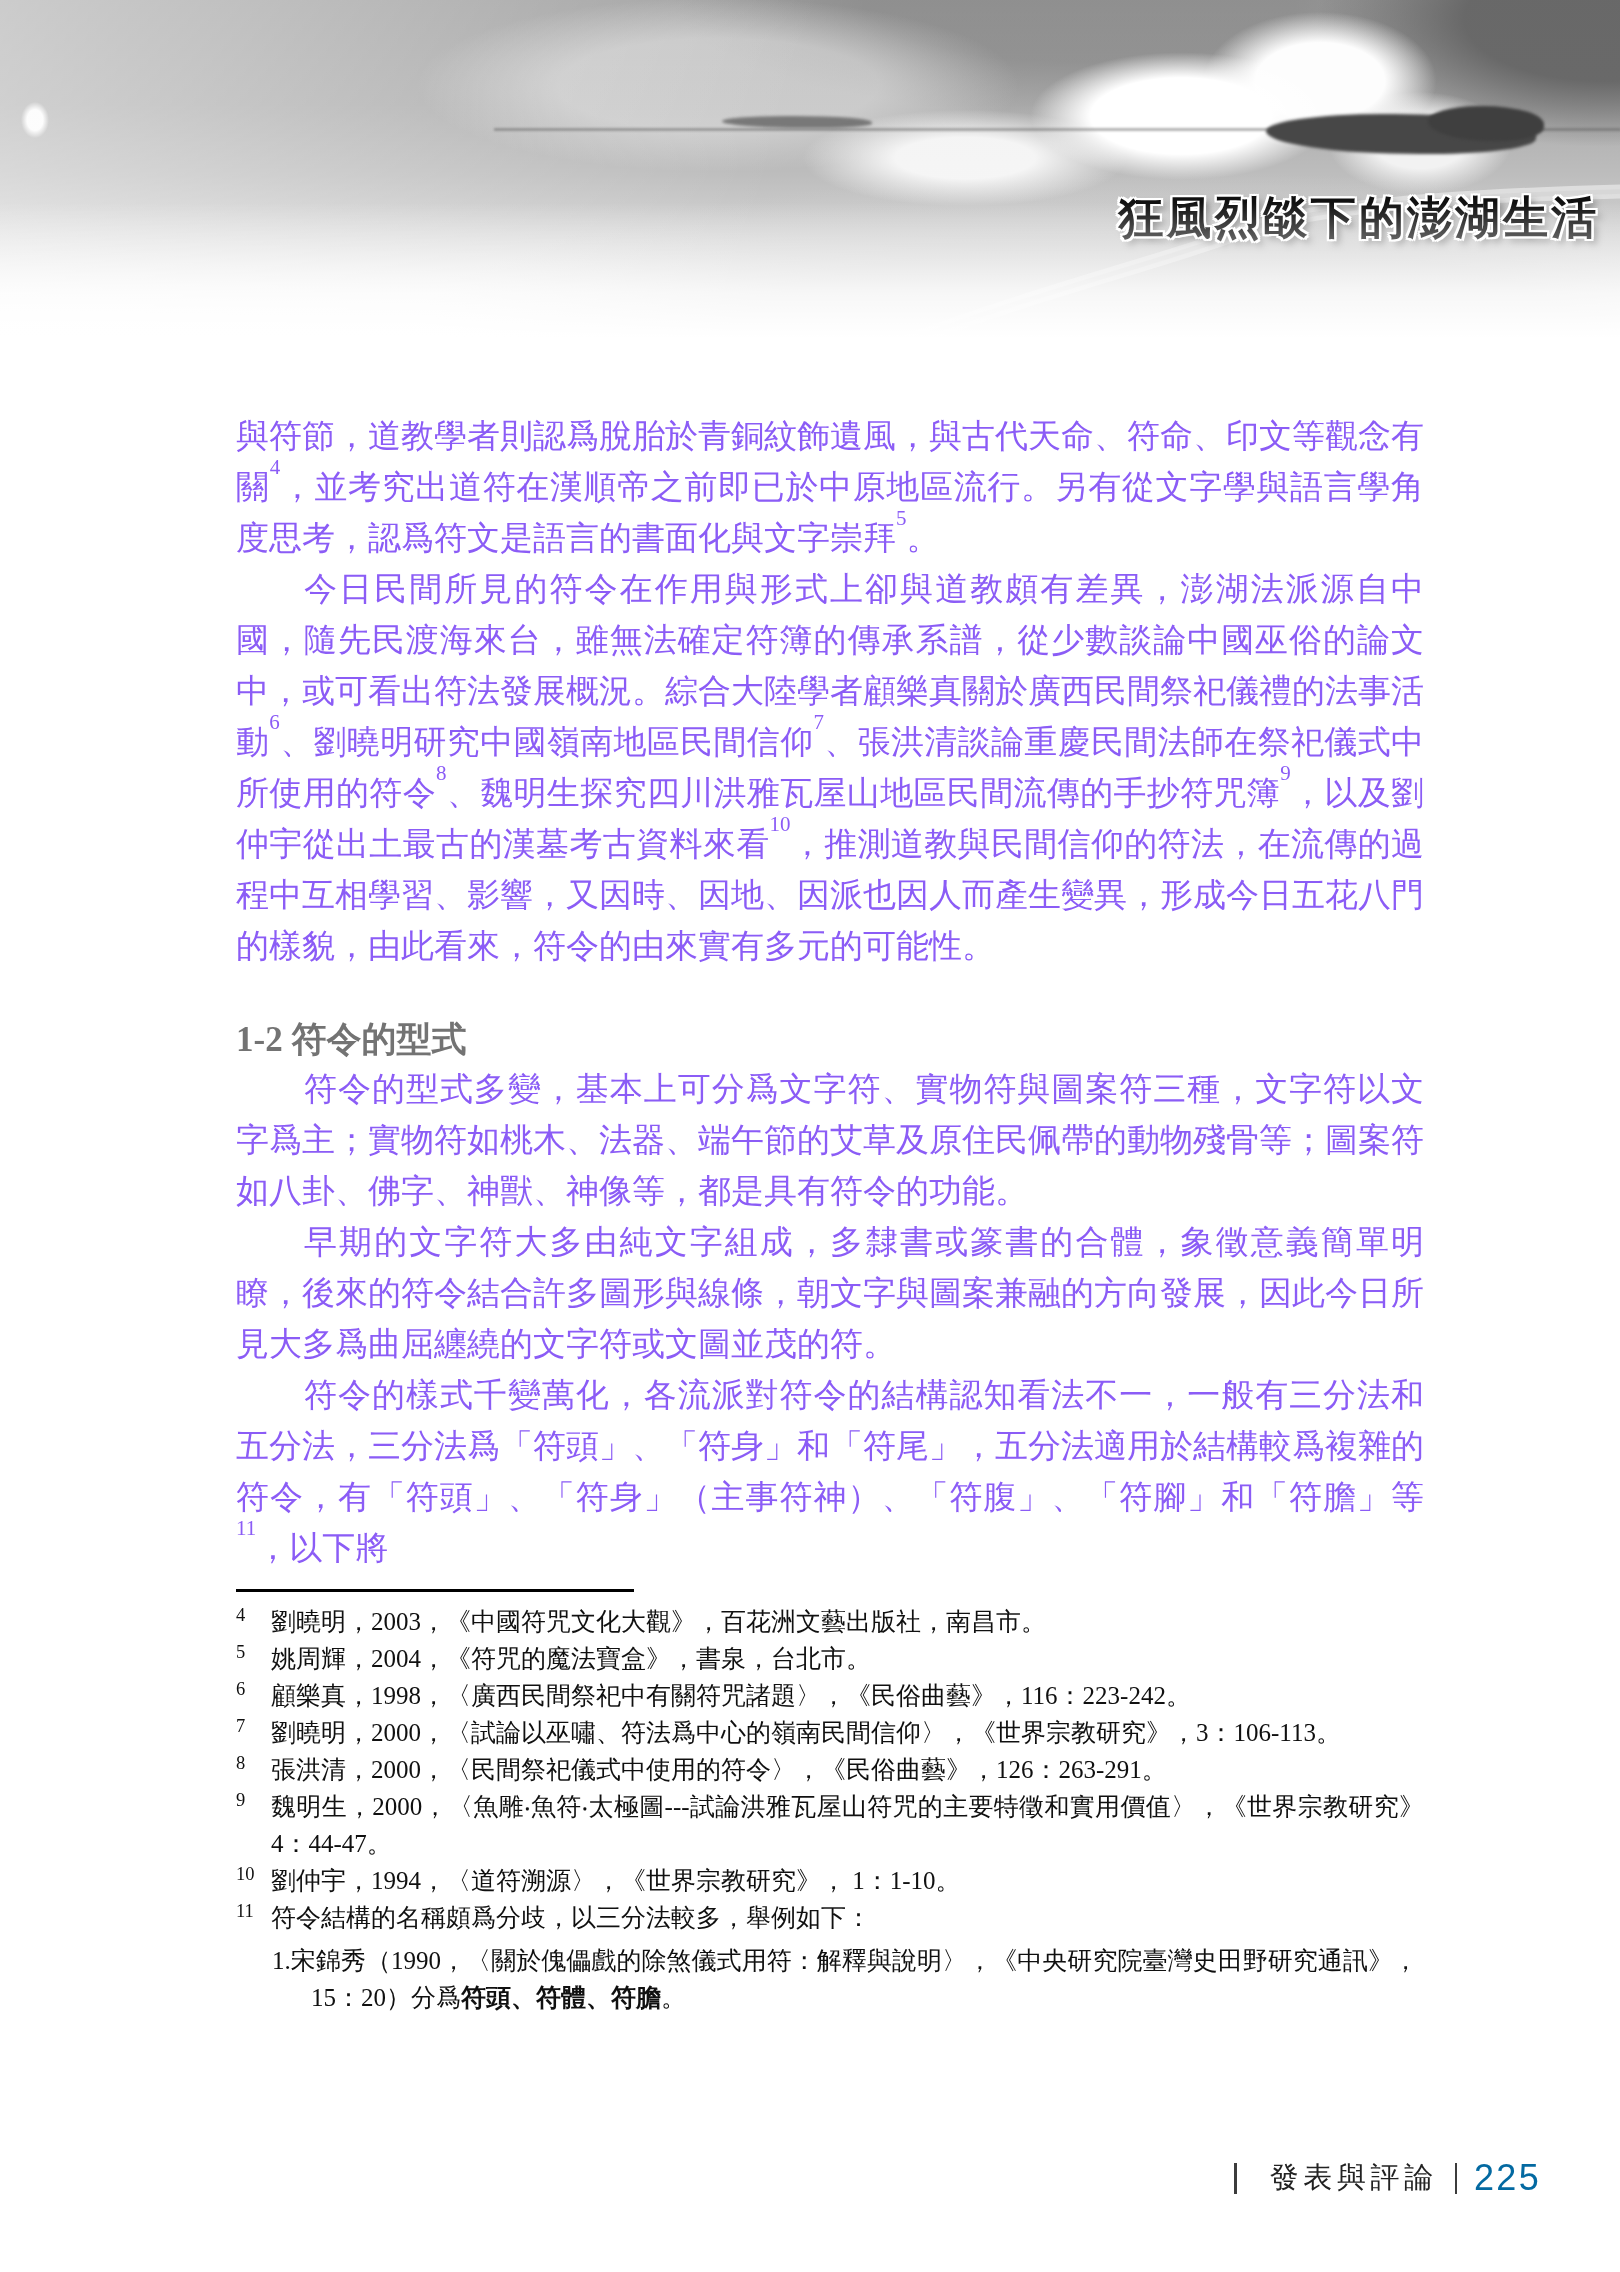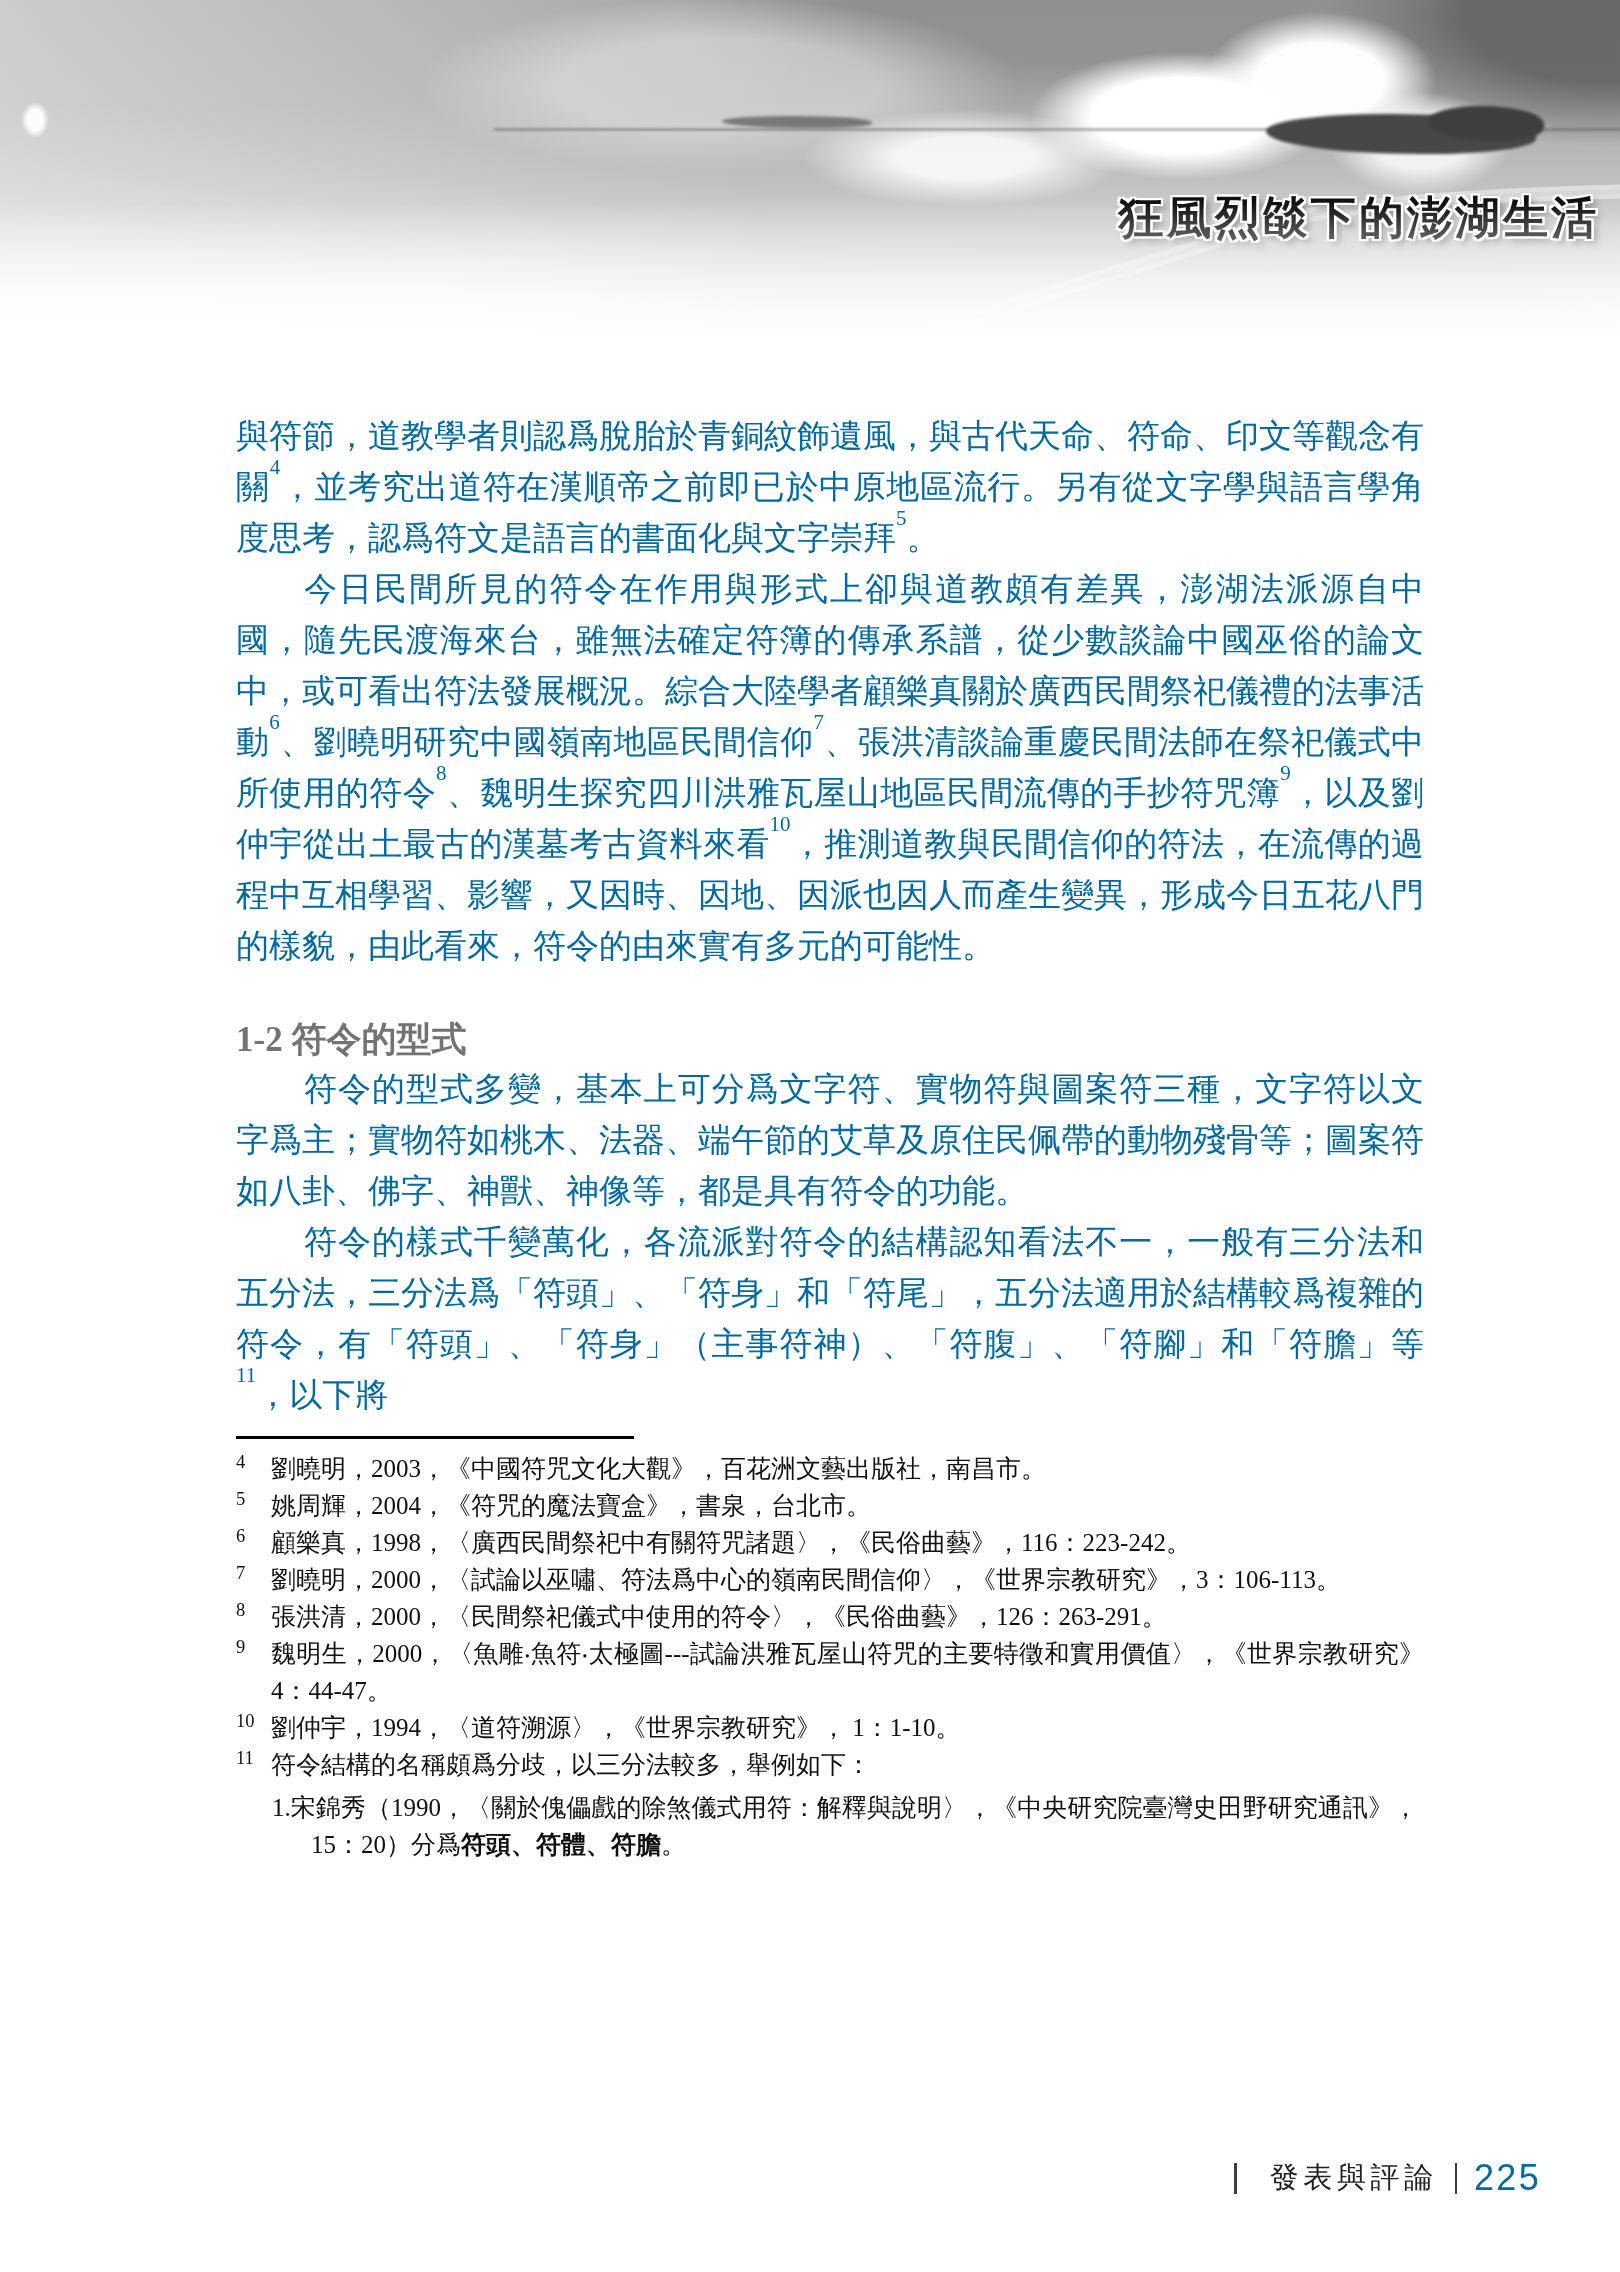--- a/index.html
+++ b/index.html
@@ -47,21 +47,21 @@
     font-family:"Liberation Serif","DejaVu Serif",serif;
     text-shadow:
       -2.3px -2.3px 0 #ffffff, 2.3px -2.3px 0 #ffffff, -2.3px 2.3px 0 #ffffff, 2.3px 2.3px 0 #ffffff,
       0 -2.3px 0 #ffffff, 0 2.3px 0 #ffffff, -2.3px 0 0 #ffffff, 2.3px 0 0 #ffffff,
       4.6px 5.4px 7.7px rgba(40,40,40,.55);
     white-space:nowrap;
   }
   
   .content{position:absolute;left:236px;top:411px;width:1188px;}
   .content p.body{
-    margin:0;font-size:33px;line-height:51px;text-align:justify;color:#0369a1;
+    margin:0;font-size:33px;line-height:51px;text-align:justify;color:#8b5cf6;
   }
   .content p.body.indent{text-indent:68px;}
   .content h3.section{
     margin:43px 0 0 0;font-size:35px;line-height:49px;font-weight:bold;color:#737373;
   }
   .content sup.ref{
     font-size:21px;line-height:0;position:relative;top:-12.3px;
     font-family:"Liberation Serif","DejaVu Serif",serif;
   }
   
@@ -106,20 +106,21 @@
   </svg>
   <div class="header-title">狂風烈燄下的澎湖生活</div>
 </div>
 
 <div class="content">
   <div>
       <p class="body">與符節，道教學者則認爲脫胎於青銅紋飾遺風，與古代天命、符命、印文等觀念有關<sup class="ref">4</sup>，並考究出道符在漢順帝之前即已於中原地區流行。另有從文字學與語言學角度思考，認爲符文是語言的書面化與文字崇拜<sup class="ref">5</sup>。</p>
       <p class="body indent">今日民間所見的符令在作用與形式上卻與道教頗有差異，澎湖法派源自中國，隨先民渡海來台，雖無法確定符簿的傳承系譜，從少數談論中國巫俗的論文中，或可看出符法發展概況。綜合大陸學者顧樂真關於廣西民間祭祀儀禮的法事活動<sup class="ref">6</sup>、劉曉明研究中國嶺南地區民間信仰<sup class="ref">7</sup>、張洪清談論重慶民間法師在祭祀儀式中所使用的符令<sup class="ref">8</sup>、魏明生探究四川洪雅瓦屋山地區民間流傳的手抄符咒簿<sup class="ref">9</sup>，以及劉仲宇從出土最古的漢墓考古資料來看<sup class="ref">10</sup>，推測道教與民間信仰的符法，在流傳的過程中互相學習、影響，又因時、因地、因派也因人而產生變異，形成今日五花八門的樣貌，由此看來，符令的由來實有多元的可能性。</p>
       <h3 class="section">1-2 符令的型式</h3>
       <p class="body indent">符令的型式多變，基本上可分爲文字符、實物符與圖案符三種，文字符以文字爲主；實物符如桃木、法器、端午節的艾草及原住民佩帶的動物殘骨等；圖案符如八卦、佛字、神獸、神像等，都是具有符令的功能。</p>
+      <p class="body indent">早期的文字符大多由純文字組成，多隸書或篆書的合體，象徵意義簡單明瞭，後來的符令結合許多圖形與線條，朝文字與圖案兼融的方向發展，因此今日所見大多爲曲屈纏繞的文字符或文圖並茂的符。</p>
       <p class="body indent">符令的樣式千變萬化，各流派對符令的結構認知看法不一，一般有三分法和五分法，三分法爲「符頭」、「符身」和「符尾」，五分法適用於結構較爲複雜的符令，有「符頭」、「符身」（主事符神）、「符腹」、「符腳」和「符膽」等<sup class="ref">11</sup>，以下將</p>
     </div>
   <hr class="fn-sep">
   <div class="footnotes">
       <div class="fn-item"><span class="fn-num">4</span>劉曉明，2003，《中國符咒文化大觀》，百花洲文藝出版社，南昌市。</div>
       <div class="fn-item"><span class="fn-num">5</span>姚周輝，2004，《符咒的魔法寶盒》，書泉，台北市。</div>
       <div class="fn-item"><span class="fn-num">6</span>顧樂真，1998，〈廣西民間祭祀中有關符咒諸題〉，《民俗曲藝》，116：223-242。</div>
       <div class="fn-item"><span class="fn-num">7</span>劉曉明，2000，〈試論以巫嘯、符法爲中心的嶺南民間信仰〉，《世界宗教研究》，3：106-113。</div>
       <div class="fn-item"><span class="fn-num">8</span>張洪清，2000，〈民間祭祀儀式中使用的符令〉，《民俗曲藝》，126：263-291。</div>
       <div class="fn-item"><span class="fn-num">9</span>魏明生，2000，〈魚雕‧魚符‧太極圖---試論洪雅瓦屋山符咒的主要特徵和實用價值〉，《世界宗教研究》4：44-47。</div>

